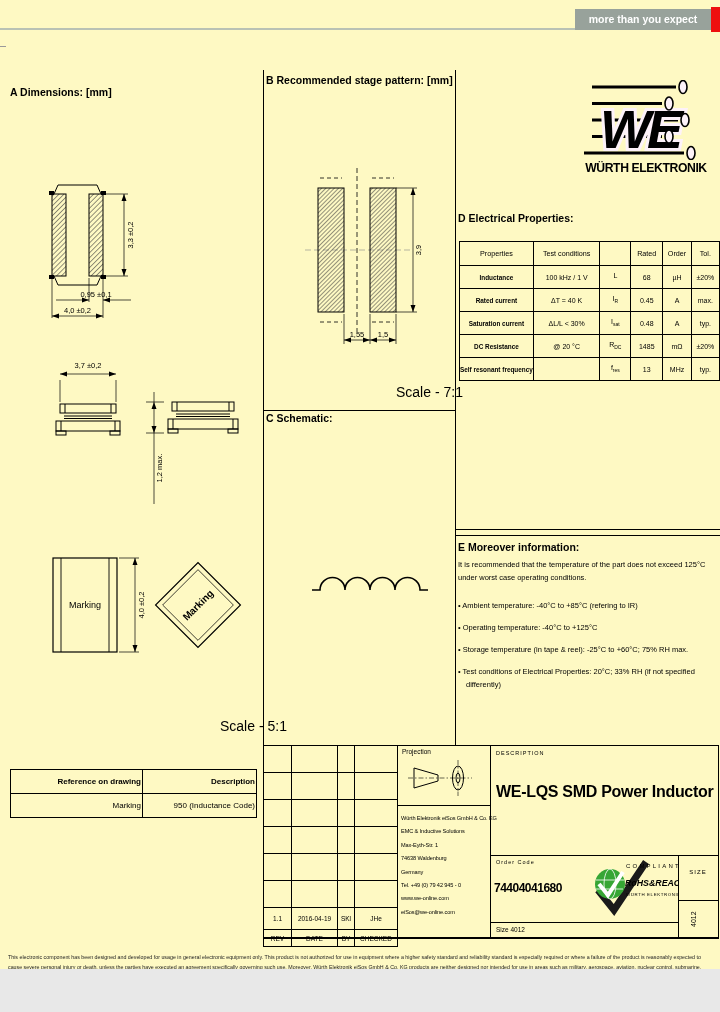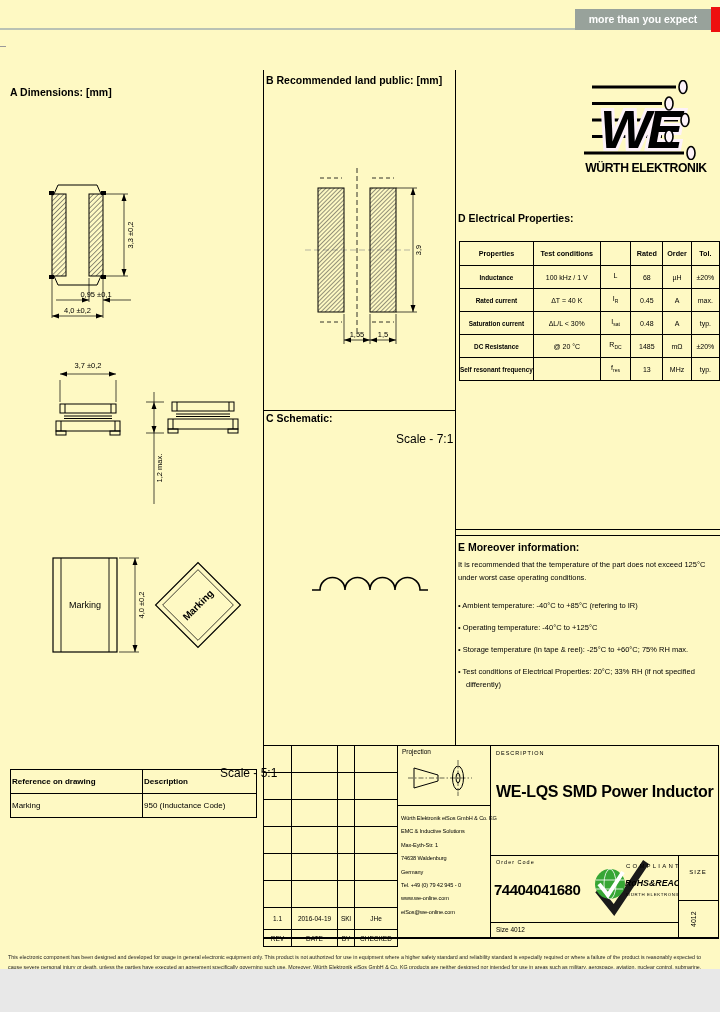--- a/index.html
+++ b/index.html
@@ -1,65 +1,65 @@
 <!DOCTYPE html>
 <html><head>
 <meta charset="utf-8">
 <style>
   html,body{margin:0;padding:0;background:#e8e8e8;}
   .page{position:relative;width:720px;height:969px;background:#fef9c3;
         font-family:"Liberation Sans","DejaVu Sans",sans-serif;color:#000;overflow:hidden;}
   .abs{position:absolute;}
   .line{position:absolute;background:#000;}
   .sec-title{position:absolute;font-size:10.5px;font-weight:bold;white-space:nowrap;}
-  .scale-note{position:absolute;font-size:12px;white-space:nowrap;margin-top:48px;}
+  .scale-note{position:absolute;font-size:14px;white-space:nowrap;}
   svg{display:block;}
   svg text{font-family:"Liberation Sans","DejaVu Sans",sans-serif;fill:#000;}
   .dimtxt{font-size:7.5px;}
   
   #banner{position:absolute;left:575px;top:9px;width:136px;height:21px;background:#98a29b;
           color:#fff;font-size:10.5px;font-weight:bold;text-align:center;line-height:21px;}
   #banner-red{position:absolute;left:711px;top:7px;width:9px;height:25px;background:#ee0f0f;}
   #we-brand{position:absolute;left:576px;top:161px;width:140px;text-align:center;
             font-size:12.2px;font-weight:bold;letter-spacing:-0.4px;}
   
   #dtable{position:absolute;left:459px;top:241px;border-collapse:collapse;table-layout:fixed;
           text-align:center;border:1.5px solid #000;}
   #dtable th,#dtable td{border:1px solid #000;padding:0;overflow:hidden;white-space:nowrap;}
-  #dtable th{font-weight:bold;font-size:7.2px;height:23px;}
+  #dtable th{font-weight:normal;font-size:7.2px;height:23px;}
   #dtable td{font-size:7px;height:22px;}
   #dtable td.prop{font-weight:bold;font-size:6.4px;}
   #dtable sub{font-size:5px;}
   
   #e-intro{position:absolute;left:458px;top:558px;width:264px;font-size:7.5px;line-height:13px;}
   #e-list{position:absolute;left:458px;top:599px;width:268px;margin:0;padding:0;list-style:none;}
   #e-list li{font-size:7.5px;line-height:13px;margin:0 0 9px 0;padding-left:8px;text-indent:-8px;}
   #e-list li::before{content:"• ";}
   
   #reftable{position:absolute;left:10px;top:769px;border-collapse:collapse;table-layout:fixed;
-            text-align:left;border:1.5px solid #000;}
+            text-align:right;border:1.5px solid #000;}
   #reftable th{font-size:8px;font-weight:bold;height:21px;border:1px solid #000;border-bottom:1.5px solid #000;}
   #reftable td{font-size:8px;height:21px;border:1px solid #000;}
   
   #revtable{position:absolute;left:263px;top:745px;border-collapse:collapse;table-layout:fixed;
             text-align:center;}
   #revtable td{border:1px solid #000;padding:0;font-size:6.5px;overflow:hidden;white-space:nowrap;}
   #revtable tr.empty td{height:26px;}
   #revtable tr.data td{height:21px;}
   #revtable tr.head td{height:16px;}
   
   #proj-label{position:absolute;left:402px;top:748px;font-size:6.5px;}
   #address{position:absolute;left:401px;top:812px;width:90px;font-size:5.6px;line-height:13.4px;
            letter-spacing:-0.1px;white-space:nowrap;}
   
   #desc-label{position:absolute;left:496px;top:750px;font-size:5.5px;letter-spacing:1px;}
   #description{position:absolute;left:496px;top:783px;width:220px;font-size:16px;font-weight:bold;
                letter-spacing:-0.3px;white-space:nowrap;}
   #order-label{position:absolute;left:496px;top:859px;font-size:5.5px;letter-spacing:1px;}
-  #order-code{position:absolute;left:494px;top:881px;font-size:15px;font-weight:bold;letter-spacing:-0.5px;text-align:right;}
+  #order-code{position:absolute;left:494px;top:881px;font-size:12px;font-weight:bold;letter-spacing:-0.5px;text-align:right;}
   #size-label{position:absolute;left:678px;top:869px;width:40px;text-align:center;font-size:6px;letter-spacing:1px;}
   #size-vert{position:absolute;left:690px;top:903px;width:16px;height:32px;writing-mode:vertical-rl;
              transform:rotate(180deg);font-size:7px;text-align:center;}
   #size-footer{position:absolute;left:496px;top:926px;font-size:6.5px;}
   
   #disclaimer{position:absolute;left:8px;top:952px;width:705px;font-size:5.3px;line-height:1.9;
               color:#222;text-align:left;}
 </style>
 </head>
 <body>
@@ -217,21 +217,21 @@
       <g transform="rotate(45)" fill="none" stroke="#000">
         <rect x="-30" y="-30" width="60" height="60" stroke-width="1.2"></rect>
         <rect x="-25" y="-25" width="50" height="50" stroke-width="0.7"></rect>
       </g>
       <text transform="rotate(-45)" y="3.5" text-anchor="middle" font-size="10" font-weight="bold">Marking</text>
     </g>
   </svg>
 
   <div class="scale-note" style="left:220px;top:718px">Scale - 5:1</div>
 
-  <div class="sec-title" style="left:266px;top:74px">B Recommended land public: [mm]</div>
+  <div class="sec-title" style="left:266px;top:74px">B Recommended stage pattern: [mm]</div>
 
   <svg class="abs" style="left:275px;top:162px" width="180" height="232" viewBox="0 0 180 232">
     <defs>
       <pattern id="hB" patternUnits="userSpaceOnUse" width="3" height="3" patternTransform="rotate(45)">
         <line x1="0" y1="0" x2="0" y2="3" stroke="#3a3a3a" stroke-width="1.1"></line>
       </pattern>
     </defs>
     <line x1="82" y1="6" x2="82" y2="170" stroke="#000" stroke-width="0.8" stroke-dasharray="5,3"></line>
     <line x1="30" y1="88" x2="135" y2="88" stroke="#888" stroke-width="0.6" stroke-dasharray="6,3"></line>
     <g stroke="#000" stroke-width="0.8" stroke-dasharray="4,3">

